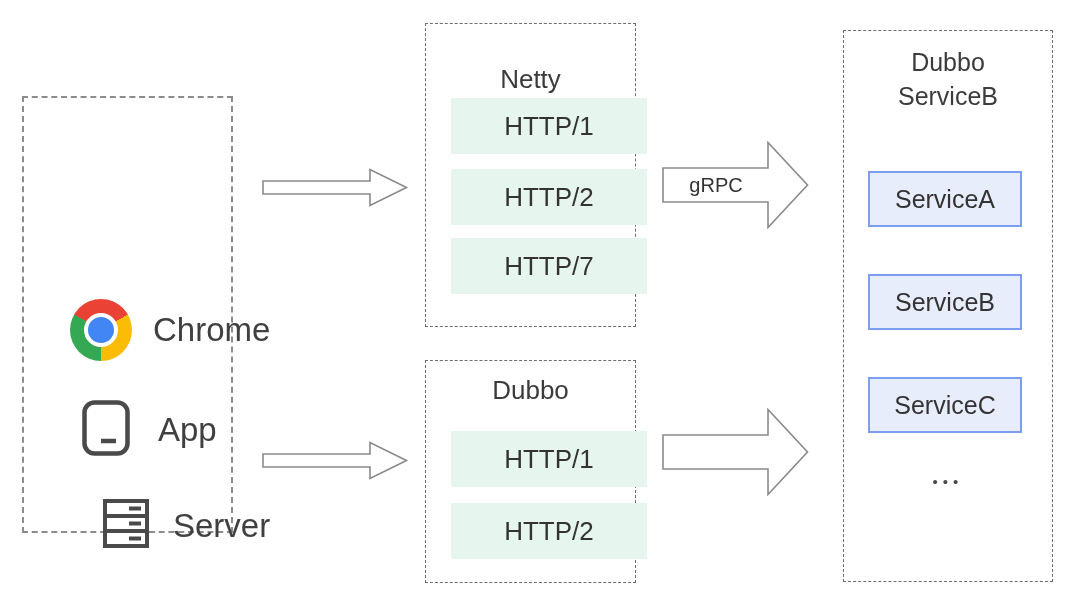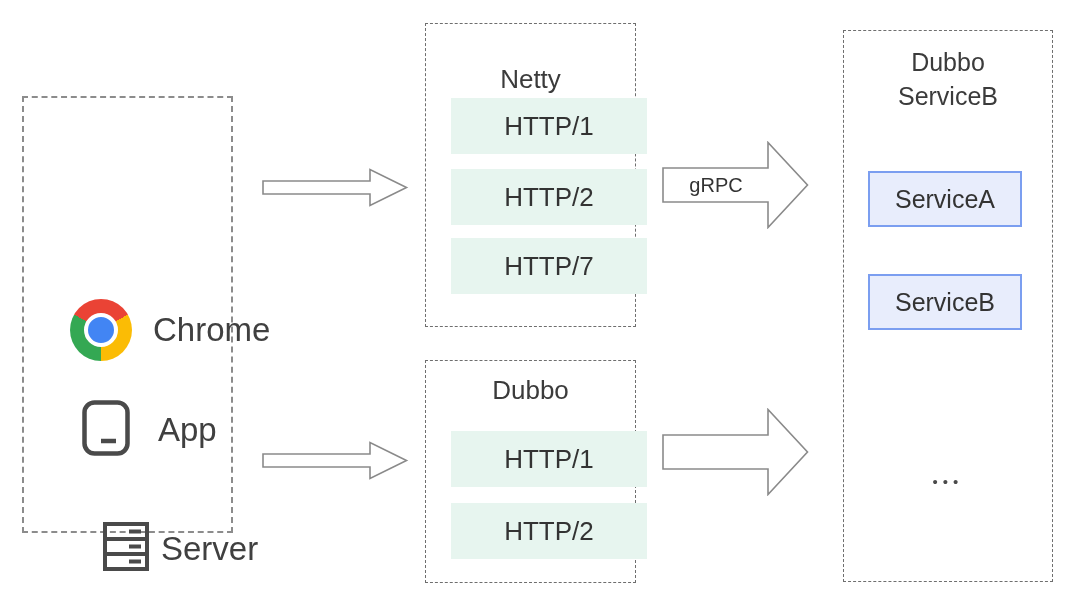--- a/index.html
+++ b/index.html
@@ -50,21 +50,21 @@
   .more-dots {
     position:absolute; left:0; right:0; top:442px; text-align:center;
     font-size:15px; letter-spacing:5px; color:#4a4a4a;
   }
 
   
   .client-row { position:absolute; display:flex; align-items:center; }
   .client-row .label { font-size:33px; color:#404040; }
   .row-chrome { left:46px; top:201px; gap:21px; }
   .row-app    { left:58px; top:302px; gap:28px; }
-  .row-server { left:58px; top:424px; gap:12px;padding-left:21px; }
+  .row-server { left:58px; top:401px; gap:24px;padding-left:21px; }
 
   
   .chrome-icon {
     width:62px; height:62px; border-radius:50%; position:relative;
     background:conic-gradient(from 60deg,
       var(--chrome-yellow,#fbbc05) 0 120deg,
       var(--chrome-green,#34a853) 0 240deg,
       var(--chrome-red,#ea4335) 0 360deg);
   }
   .chrome-icon::after {
@@ -132,20 +132,21 @@
     <div class="protocol" style="top:142px">HTTP/2</div>
   </div>
 
   <div class="inner-box dubbo-box">
     <div class="dubbo-title">
       <div>Dubbo</div>
       <div>ServiceB</div>
     </div>
     <div class="service" style="top:140px">ServiceA</div>
     <div class="service" style="top:243px">ServiceB</div>
+    <div class="service" style="top:346px">ServiceC</div>
     <div class="more-dots">•••</div>
   </div>
 
   <svg class="arrow-svg" style="left:262px; top:168px" width="147" height="39" viewBox="0 0 147 39">
     <polygon class="arrow-shape" points="1,13 108,13 108,1.5 144.5,19.5 108,37.5 108,26 1,26"></polygon>
   </svg>
 
   <svg class="arrow-svg" style="left:262px; top:441px" width="147" height="39" viewBox="0 0 147 39">
     <polygon class="arrow-shape" points="1,13 108,13 108,1.5 144.5,19.5 108,37.5 108,26 1,26"></polygon>
   </svg>

